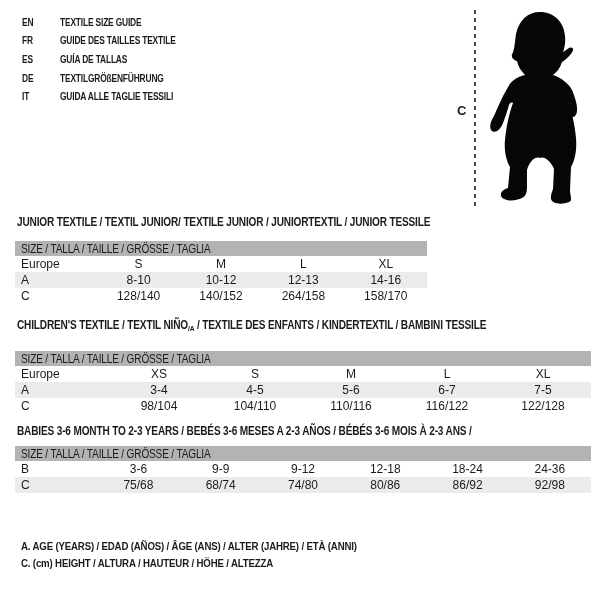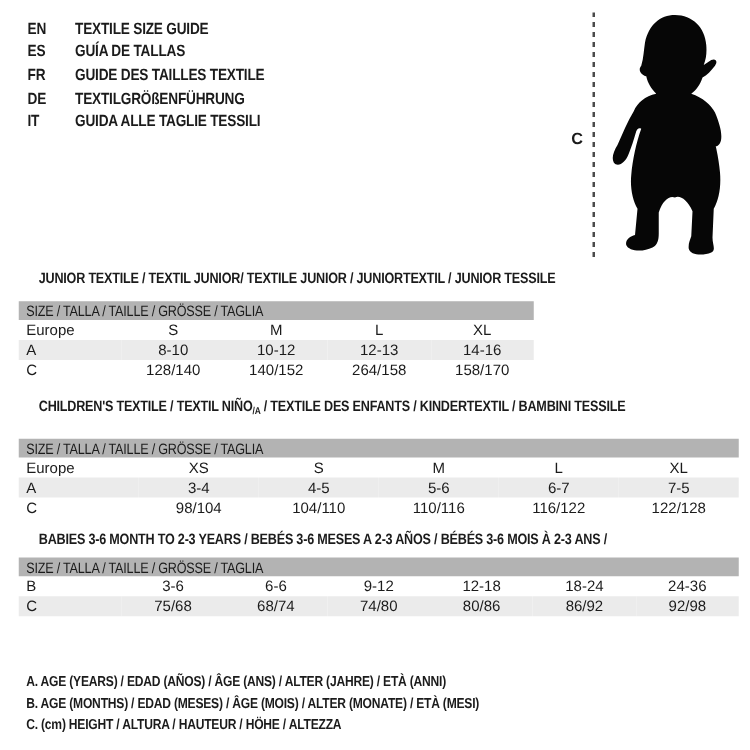--- a/index.html
+++ b/index.html
@@ -11,37 +11,37 @@
   }
   *{box-sizing:border-box;}
   html,body{margin:0;padding:0;width:600px;height:600px;background:#ffffff;overflow:hidden;
     font-family:"Liberation Sans", sans-serif;color:var(--text);}
   .page{position:relative;width:600px;height:600px;}
 
   
   .cond{display:inline-block;transform:scaleX(0.84);transform-origin:0 50%;white-space:nowrap;letter-spacing:-0.2px;}
 
   
-  .lang-list{position:absolute;left:22px;top:13px;font-size:13px;font-weight:700;}
+  .lang-list{position:absolute;left:22px;top:13px;font-size:10px;font-weight:700;}
   .lang-row{display:flex;height:18.6px;align-items:center;}
   .lang-code{width:38px;flex:0 0 38px;}
 
   
   .figure{position:absolute;left:455px;top:4px;width:145px;height:204px;}
   .dash-line{position:absolute;left:19px;top:6px;width:2px;height:196px;
     background:repeating-linear-gradient(to bottom, var(--dash) 0 4px, transparent 4px 8px);}
   .c-label{position:absolute;left:2px;top:99px;font-size:13px;font-weight:700;}
   .figure svg{position:absolute;left:27px;top:0;width:117px;height:202px;}
 
   
   .section{position:absolute;left:15px;}
   .sec-junior{top:215px;width:412px;}
   .sec-children{top:318px;width:576px;}
   .sec-babies{top:424px;width:576px;}
-  .sec-title{font-size:12px;font-weight:700;margin-left:16px;line-height:14px;}
+  .sec-title{font-size:12px;font-weight:700;margin-left:2px;line-height:14px;}
   .sec-title .sub{font-size:8px;vertical-align:-2px;}
   .title-line2{margin-top:3px;}
 
   table{border-collapse:collapse;table-layout:fixed;width:100%;font-size:12px;font-weight:400;}
   .sec-junior table{margin-top:12px;}
   .sec-children table{margin-top:15px;}
   .sec-babies table{margin-top:8px;}
   td{height:16px;padding:0;text-align:center;white-space:nowrap;vertical-align:middle;}
   td.lbl{width:55px;text-align:left;padding-left:6px;}
   tr.bar td{background:var(--header-bar);height:15px;text-align:left;padding-left:6px;}
@@ -55,26 +55,26 @@
 <body>
 
 <div class="page">
 
   <div class="lang-list">
     <div class="lang-row">
       <span class="lang-code"><span class="cond">EN</span></span>
       <span class="cond">TEXTILE SIZE GUIDE</span>
     </div>
     <div class="lang-row">
+      <span class="lang-code"><span class="cond">FR</span></span>
+      <span class="cond">GUIDE DES TAILLES TEXTILE</span>
+    </div>
+    <div class="lang-row">
       <span class="lang-code"><span class="cond">ES</span></span>
       <span class="cond">GUÍA DE TALLAS</span>
-    </div>
-    <div class="lang-row">
-      <span class="lang-code"><span class="cond">FR</span></span>
-      <span class="cond">GUIDE DES TAILLES TEXTILE</span>
     </div>
     <div class="lang-row">
       <span class="lang-code"><span class="cond">DE</span></span>
       <span class="cond">TEXTILGRÖßENFÜHRUNG</span>
     </div>
     <div class="lang-row">
       <span class="lang-code"><span class="cond">IT</span></span>
       <span class="cond">GUIDA ALLE TAGLIE TESSILI</span>
     </div>
   </div>
@@ -202,21 +202,21 @@
       <span class="cond">BABIES 3-6 MONTH TO 2-3 YEARS / BEBÉS 3-6 MESES A 2-3 AÑOS / BÉBÉS 3-6 MOIS À 2-3 ANS /</span>
     </div>
     <table>
       <tbody>
           <tr class="bar">
         <td colspan="7"><span class="cond">SIZE / TALLA / TAILLE / GRÖSSE / TAGLIA</span></td>
       </tr>
       <tr>
         <td class="lbl">B</td>
         <td>3-6</td>
-        <td>6-6</td>
+        <td>9-9</td>
         <td>9-12</td>
         <td>12-18</td>
         <td>18-24</td>
         <td>24-36</td>
       </tr>
       <tr class="alt">
         <td class="lbl">C</td>
         <td>75/68</td>
         <td>68/74</td>
         <td>74/80</td>
@@ -226,20 +226,17 @@
       </tr>
     </tbody>
       </table>
   </div>
 
   <div class="notes">
     <div class="note-line">
         <span class="cond">A. AGE (YEARS) / EDAD (AÑOS) / ÂGE (ANS) / ALTER (JAHRE) / ETÀ (ANNI)</span>
       </div>
     <div class="note-line">
-        <span class="cond">B. AGE (MONTHS) / EDAD (MESES) / ÂGE (MOIS) / ALTER (MONATE) / ETÀ (MESI)</span>
-      </div>
-    <div class="note-line">
         <span class="cond">C. (cm) HEIGHT / ALTURA / HAUTEUR / HÖHE / ALTEZZA</span>
       </div>
   </div>
 
 </div>
 
 </body></html>

